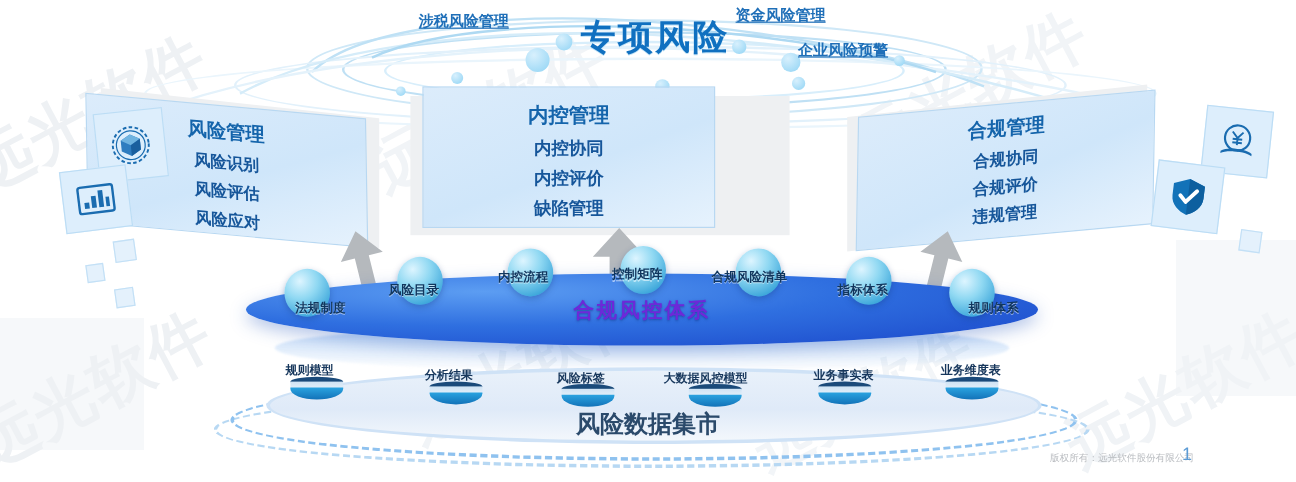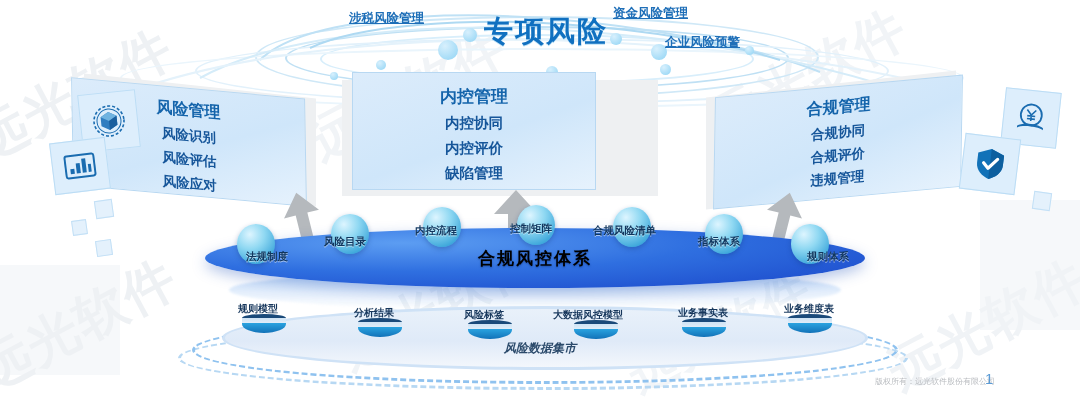--- a/index.html
+++ b/index.html
@@ -99,21 +99,21 @@
     box-shadow:0 5px 14px rgba(40,90,190,.35);
   }
   #band-refl{
     position:absolute;left:24px;top:42px;width:612px;height:40px;border-radius:50%;
     background:linear-gradient(to bottom,rgba(120,175,240,.45),rgba(200,225,250,0));
     filter:blur(1px);
   }
   #band-label{
     position:absolute;left:0;top:0;width:660px;height:60px;
     display:flex;align-items:center;justify-content:center;
-    font-size:17px;font-weight:bold;color:#000000;letter-spacing:2px;
+    font-size:17px;font-weight:bold;color:#6d28d9;letter-spacing:2px;
     text-shadow:0 1px 2px rgba(10,40,110,.5);
   }
   .node{
     position:absolute;width:38px;height:40px;border-radius:50%;
     background:radial-gradient(circle at 34% 26%,#ddf5ff 0%,#8fd8f2 38%,#3fa8db 78%,#2b83bb 100%);
     box-shadow:0 2px 5px rgba(20,60,130,.35);
   }
   .nodelabel{
     position:absolute;font-size:10.5px;font-weight:bold;color:#10365e;
     white-space:nowrap;text-shadow:0 1px 0 rgba(255,255,255,.55);
@@ -121,21 +121,21 @@
 
   
   #mart{position:absolute;left:178px;top:300px;width:724px;height:86px;}
   .ring{position:absolute;border-radius:50%;}
   #ring-solid{left:44px;top:6px;width:640px;height:58px;border:3px solid #cfe2f6;
      background:linear-gradient(to bottom,#e9f1fa 0%,#dfeaf8 55%,#f3f7fc 100%);}
   #ring-dash1{left:14px;top:16px;width:700px;height:62px;border:3px dashed #8fc2ef;}
   #ring-dash2{left:0px;top:26px;width:724px;height:58px;border:3px dashed #b7d8f3;}
   #mart-label{
     position:absolute;left:0;top:40px;width:724px;text-align:center;
-    font-size:12px;font-weight:bold;color:#2b4a6b;font-style:italic;
+    font-size:20px;font-weight:bold;color:#2b4a6b;
   }
   .db{position:absolute;width:44px;height:20px;}
   .db .top{position:absolute;left:0;top:0;width:44px;height:8px;border-radius:50%;
      background:#1a4a7a;}
   .db .mid{position:absolute;left:0;top:4px;width:44px;height:8px;
      background:linear-gradient(to bottom,#cfe3f4,#eaf3fb);}
   .db .bot{position:absolute;left:0;top:9px;width:44px;height:10px;border-radius:0 0 22px 22px/0 0 9px 9px;
      background:linear-gradient(to bottom,#2aa3e0,#1272b8);}
   .dblabel{position:absolute;font-size:10px;font-weight:bold;color:#17375c;white-space:nowrap;}
 

